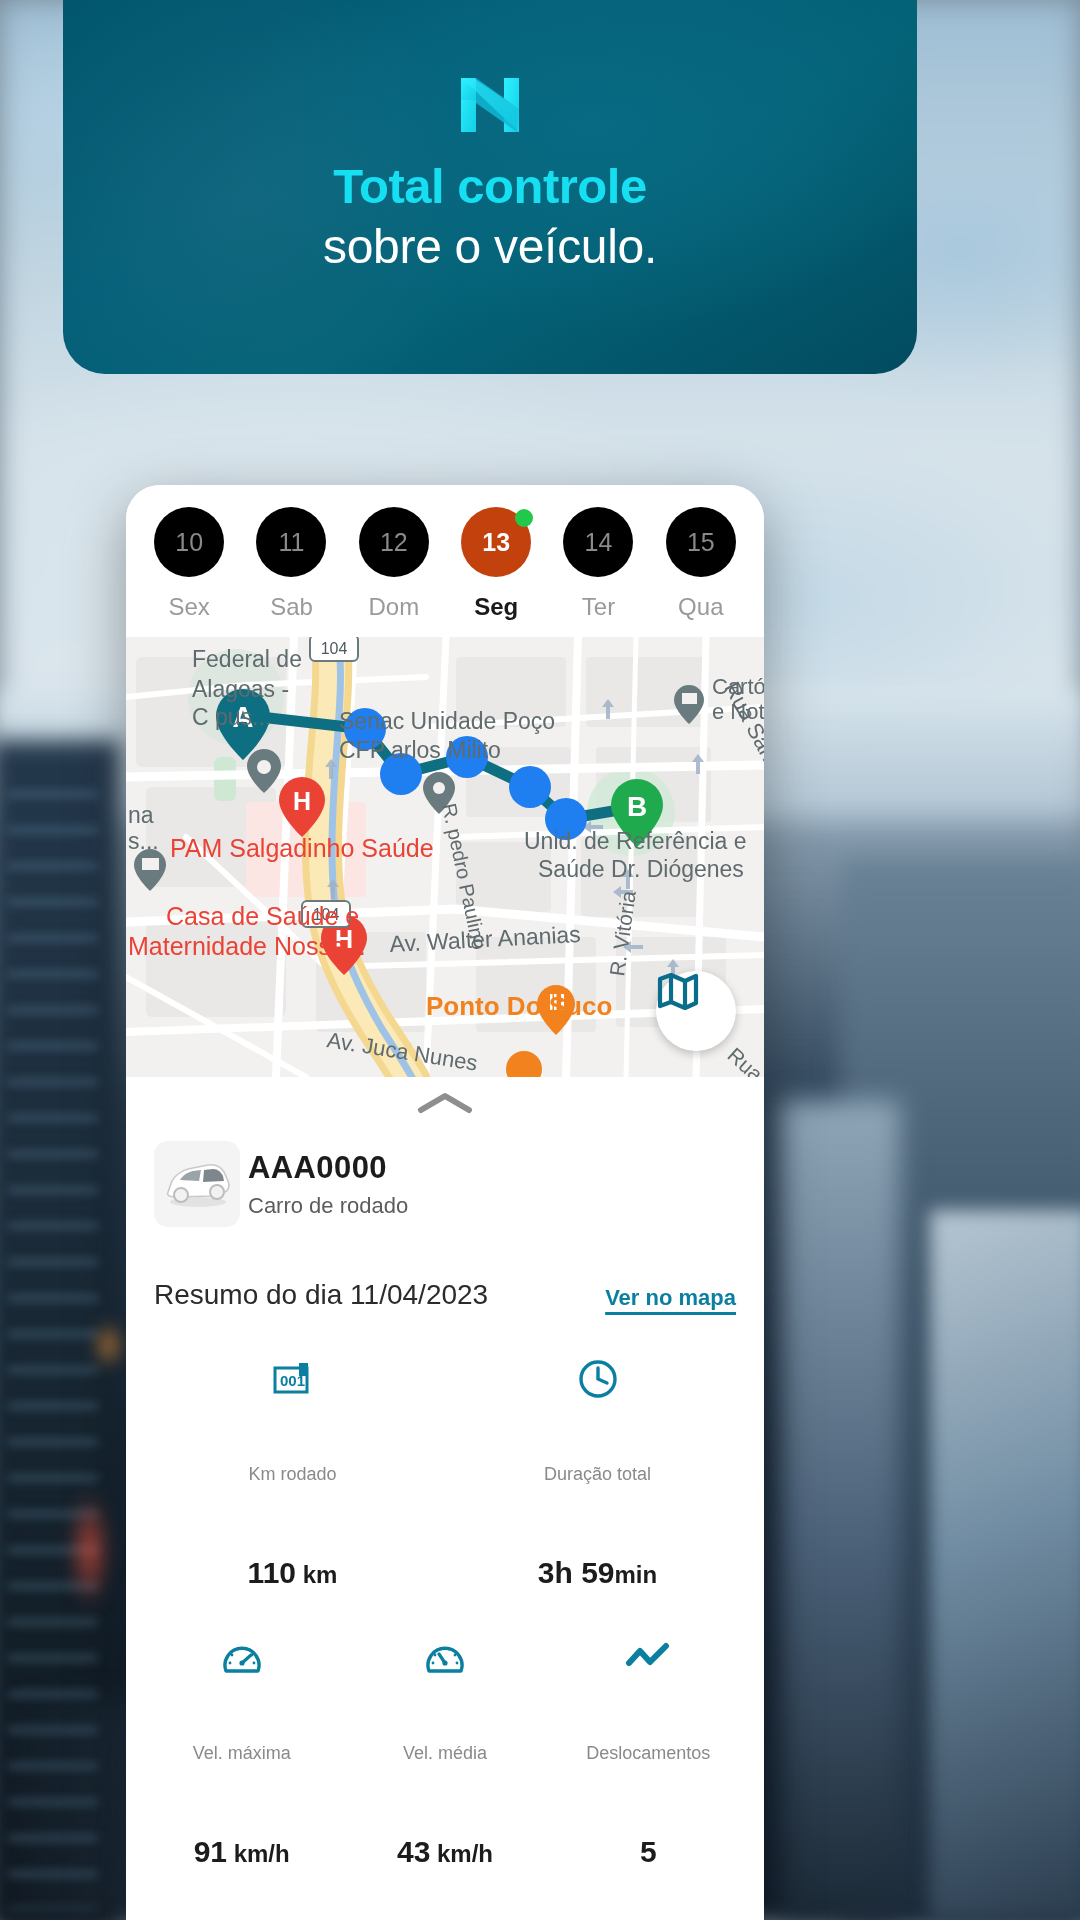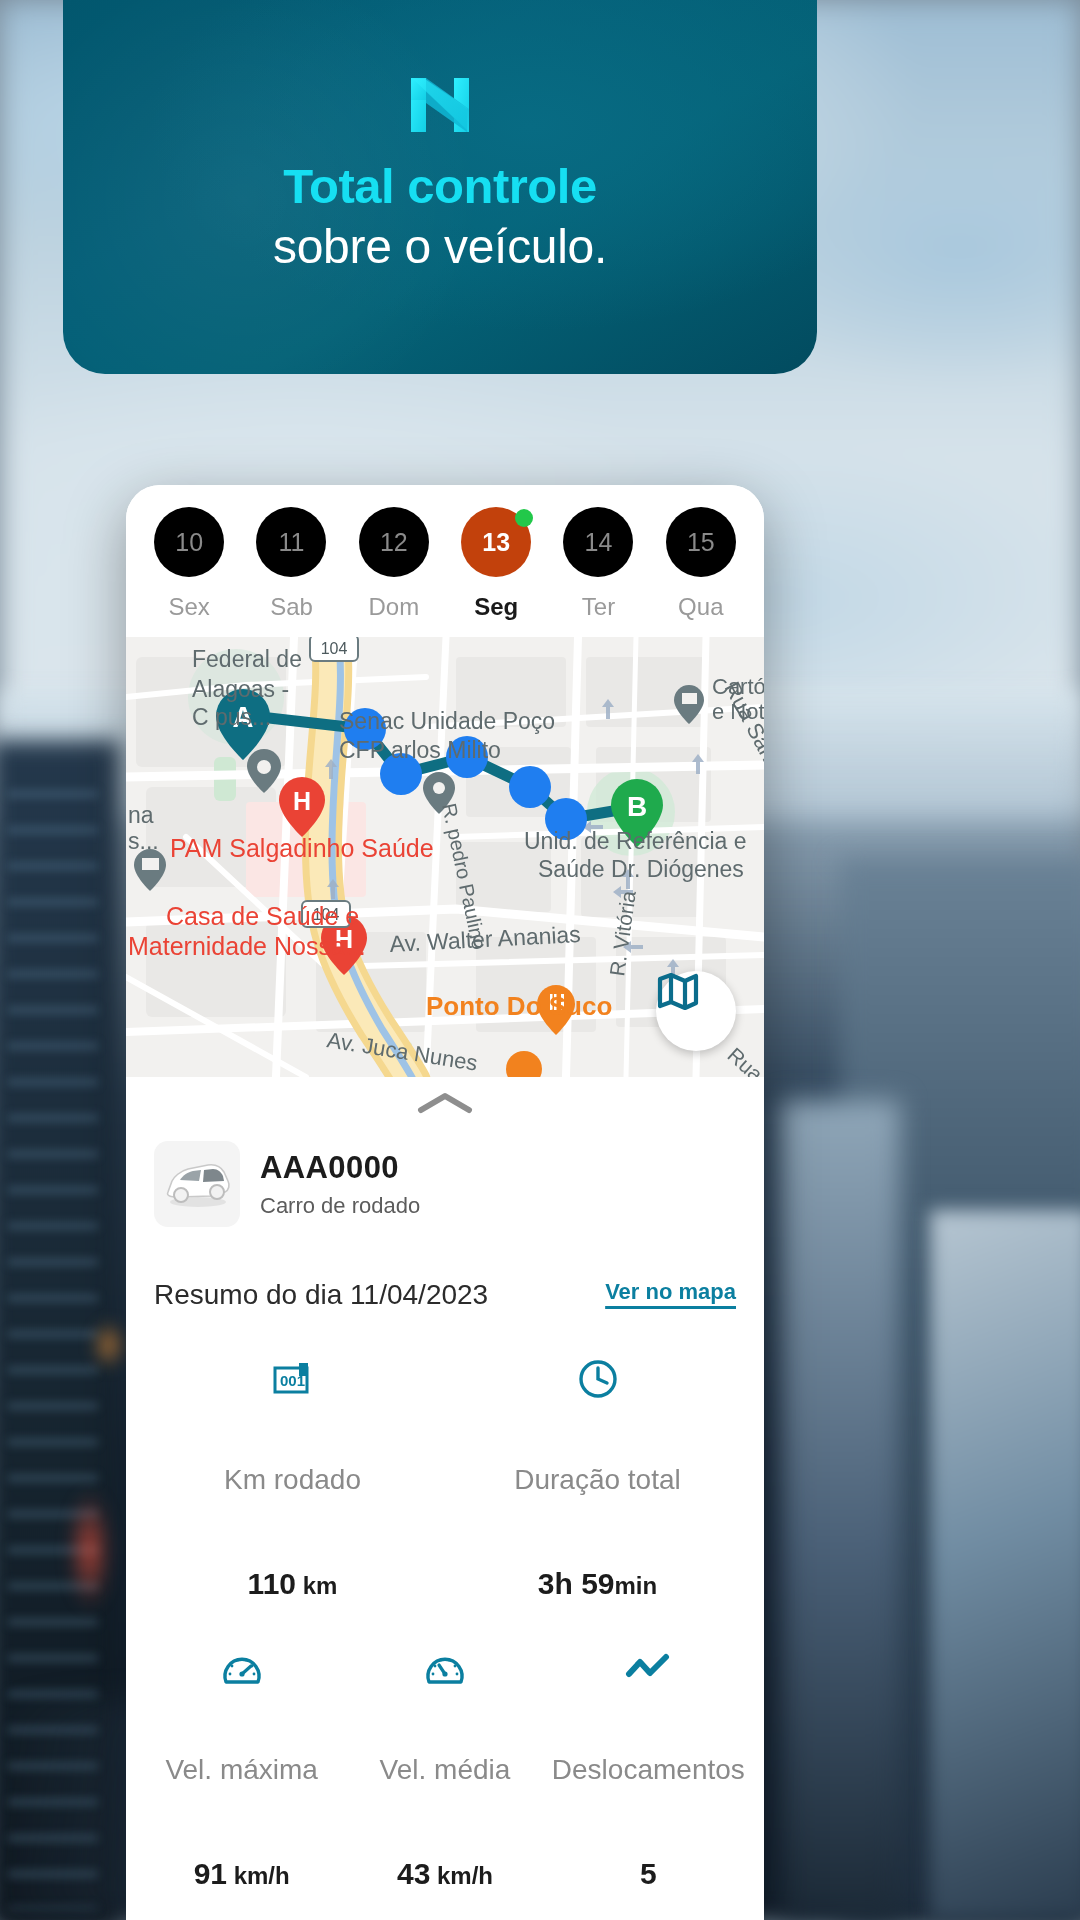--- a/index.html
+++ b/index.html
@@ -67,21 +67,21 @@
     filter:blur(8px);
   }
   #bg .road {
     position:absolute; left:0px; top:1700px; width:760px; height:220px;
     background:linear-gradient(100deg, rgba(30,46,62,.0) 0%, rgba(80,110,140,.35) 40%, rgba(25,40,56,.0) 90%);
     filter:blur(16px);
   }
 
   
   #hero {
-    position:absolute; left:63px; top:0; width:754px; height:374px;
+    position:absolute; left:63px; top:0; width:854px; height:374px;
     border-radius:0 0 42px 42px;
     background:
       radial-gradient(ellipse 560px 300px at 62% 34%, #086b83 0%, rgba(8,107,131,0) 68%),
       linear-gradient(150deg, #02576e 0%, #045f78 35%, #046277 60%, #024b5f 100%);
     overflow:hidden;
   }
   #hero .sheen {
     position:absolute; left:-80px; top:-60px; width:520px; height:520px;
     background:radial-gradient(ellipse at center, rgba(255,255,255,.05), rgba(255,255,255,0) 65%);
   }
@@ -156,44 +156,44 @@
   }
 
   
   #sheet {
     position:absolute; left:0; top:592px; width:638px; height:848px;
     background:#fff;
   }
   #grabber { width:100%; height:52px; display:flex; align-items:center; justify-content:center; }
 
   #veh {
-    display:flex; align-items:center; padding:12px 28px 0 28px; gap:20px;
+    display:flex; align-items:center; padding:12px 28px 0 28px; gap:8px;
   }
   #veh-thumb {
     width:86px; height:86px; border-radius:14px; background:#f4f4f4;
     display:flex; align-items:center; justify-content:center;
     flex-shrink:0;
   }
   #veh-plate { font-size:31px; font-weight:bold; color:#1c1c1c; letter-spacing:.4px; }
   #veh-type { font-size:22px; color:#5c5c5c; margin-top:7px; }
 
   #summary-row {
-    display:flex; align-items:flex-start; justify-content:space-between;
+    display:flex; align-items:flex-end; justify-content:space-between;
     padding:52px 28px 0 28px;
   }
   #summary-title { font-size:28px; color:#2b2b2b; }
   #summary-link {
     font-size:22px; color:#0b7fa0; font-weight:bold;
     text-decoration:underline; text-underline-offset:7px; text-decoration-thickness:3px;
   }
 
   .stats-row { display:flex; padding:0 14px; margin-top:42px; }
   .stat { flex:1; display:flex; flex-direction:column; align-items:center;gap:45px; }
   .stat .sicon { height:52px; display:flex; align-items:center; justify-content:center; }
-  .stat .slabel { margin-top:14px; font-size:28px; color:#8a8a8a; }
+  .stat .slabel { margin-top:14px; font-size:18px; color:#8a8a8a; }
   .stat .sval { margin-top:26px; font-size:30px; font-weight:bold; color:#1c1c1c; white-space:nowrap; }
   .stat .sval .unit { font-size:24px; font-weight:bold; }
 </style>
 </head>
 <body>
 
 <div id="bg">
   <div class="sky"></div>
   <div class="city"></div>
   <div class="t1"></div>

